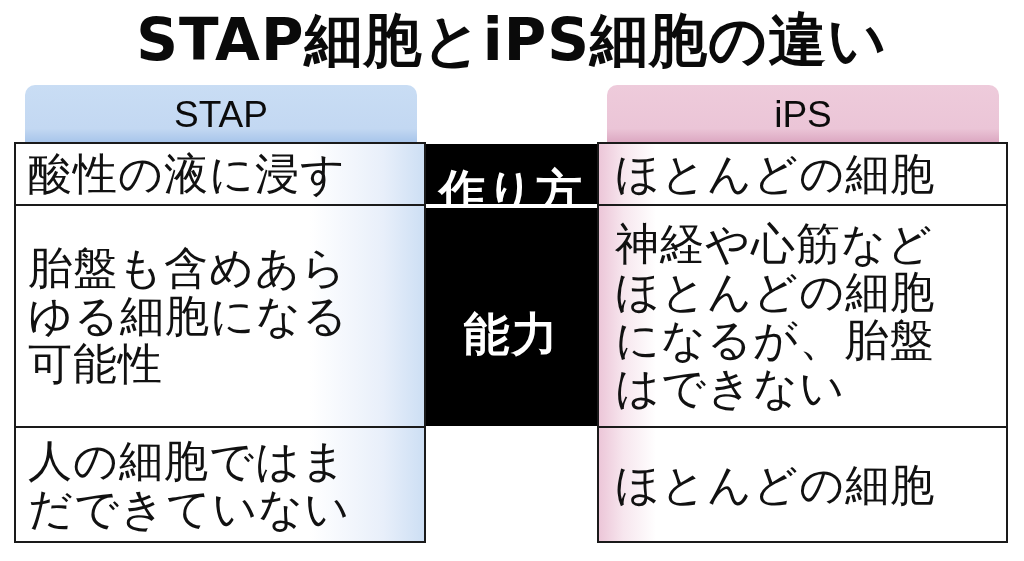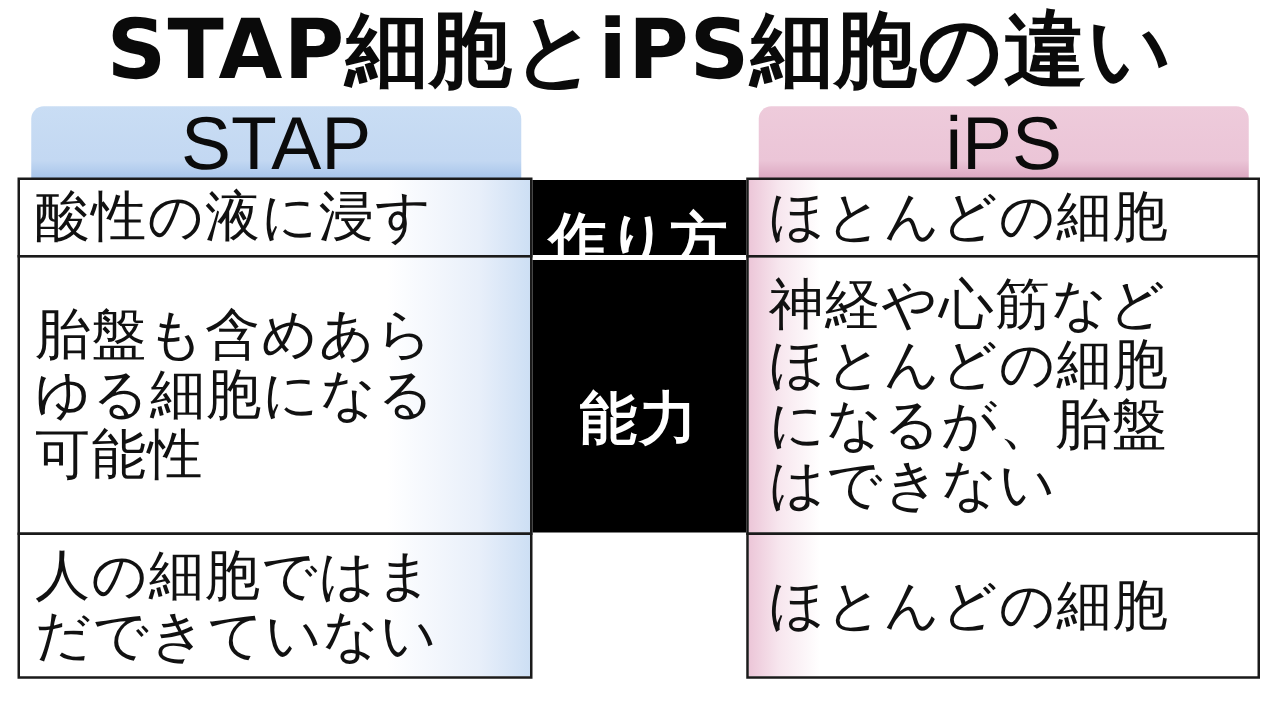--- a/index.html
+++ b/index.html
@@ -1,23 +1,23 @@
 <!DOCTYPE html>
 <html><head>
 <meta charset="utf-8">
 <style>
   html, body { margin: 0; padding: 0; background: #ffffff; }
   body { width: 1024px; height: 561px; position: relative; overflow: hidden;
          font-family: "DejaVu Sans", "Liberation Sans", sans-serif; color: #111; }
   .title { position: absolute; left: 0; top: 4px; width: 1024px; text-align: center;
-           font-size: 66px; font-weight: bold; letter-spacing: 1px; line-height: 72px;
+           font-size: 58px; font-weight: bold; letter-spacing: 1px; line-height: 72px;
            font-family: "DejaVu Sans", sans-serif; color: #0a0a0a; }
   .tab { position: absolute; top: 85px; height: 58px; border-radius: 10px 10px 0 0;
          text-align: center; font-family: "Liberation Sans", "DejaVu Sans", sans-serif;
-         font-size: 60px; line-height: 60px; color: #0b0b0b; }
+         font-size: 37px; line-height: 60px; color: #0b0b0b; }
   .tab.stap { left: 25px; width: 392px;
               background: linear-gradient(to bottom, #c9ddf4 0%, #c3d8f2 75%, #a6c4ea 100%); }
   .tab.ips  { left: 607px; width: 392px;
               background: linear-gradient(to bottom, #eecbdb 0%, #ebc5d7 75%, #dba6c0 100%); }
   .table { position: absolute; left: 14px; top: 142px; width: 994px; height: 401px; }
   .cell { position: absolute; box-sizing: border-box; border: 2px solid #1a1a1a;
           font-size: 44px; line-height: 48px; color: #111; overflow: hidden; }
   .cell.left { left: 0; width: 412px;
                background: linear-gradient(to right, #ffffff 0%, #ffffff 72%, #e8effa 90%, #cddff4 100%); padding-left: 16px; }
   .cell.right { left: 583px; width: 411px;

